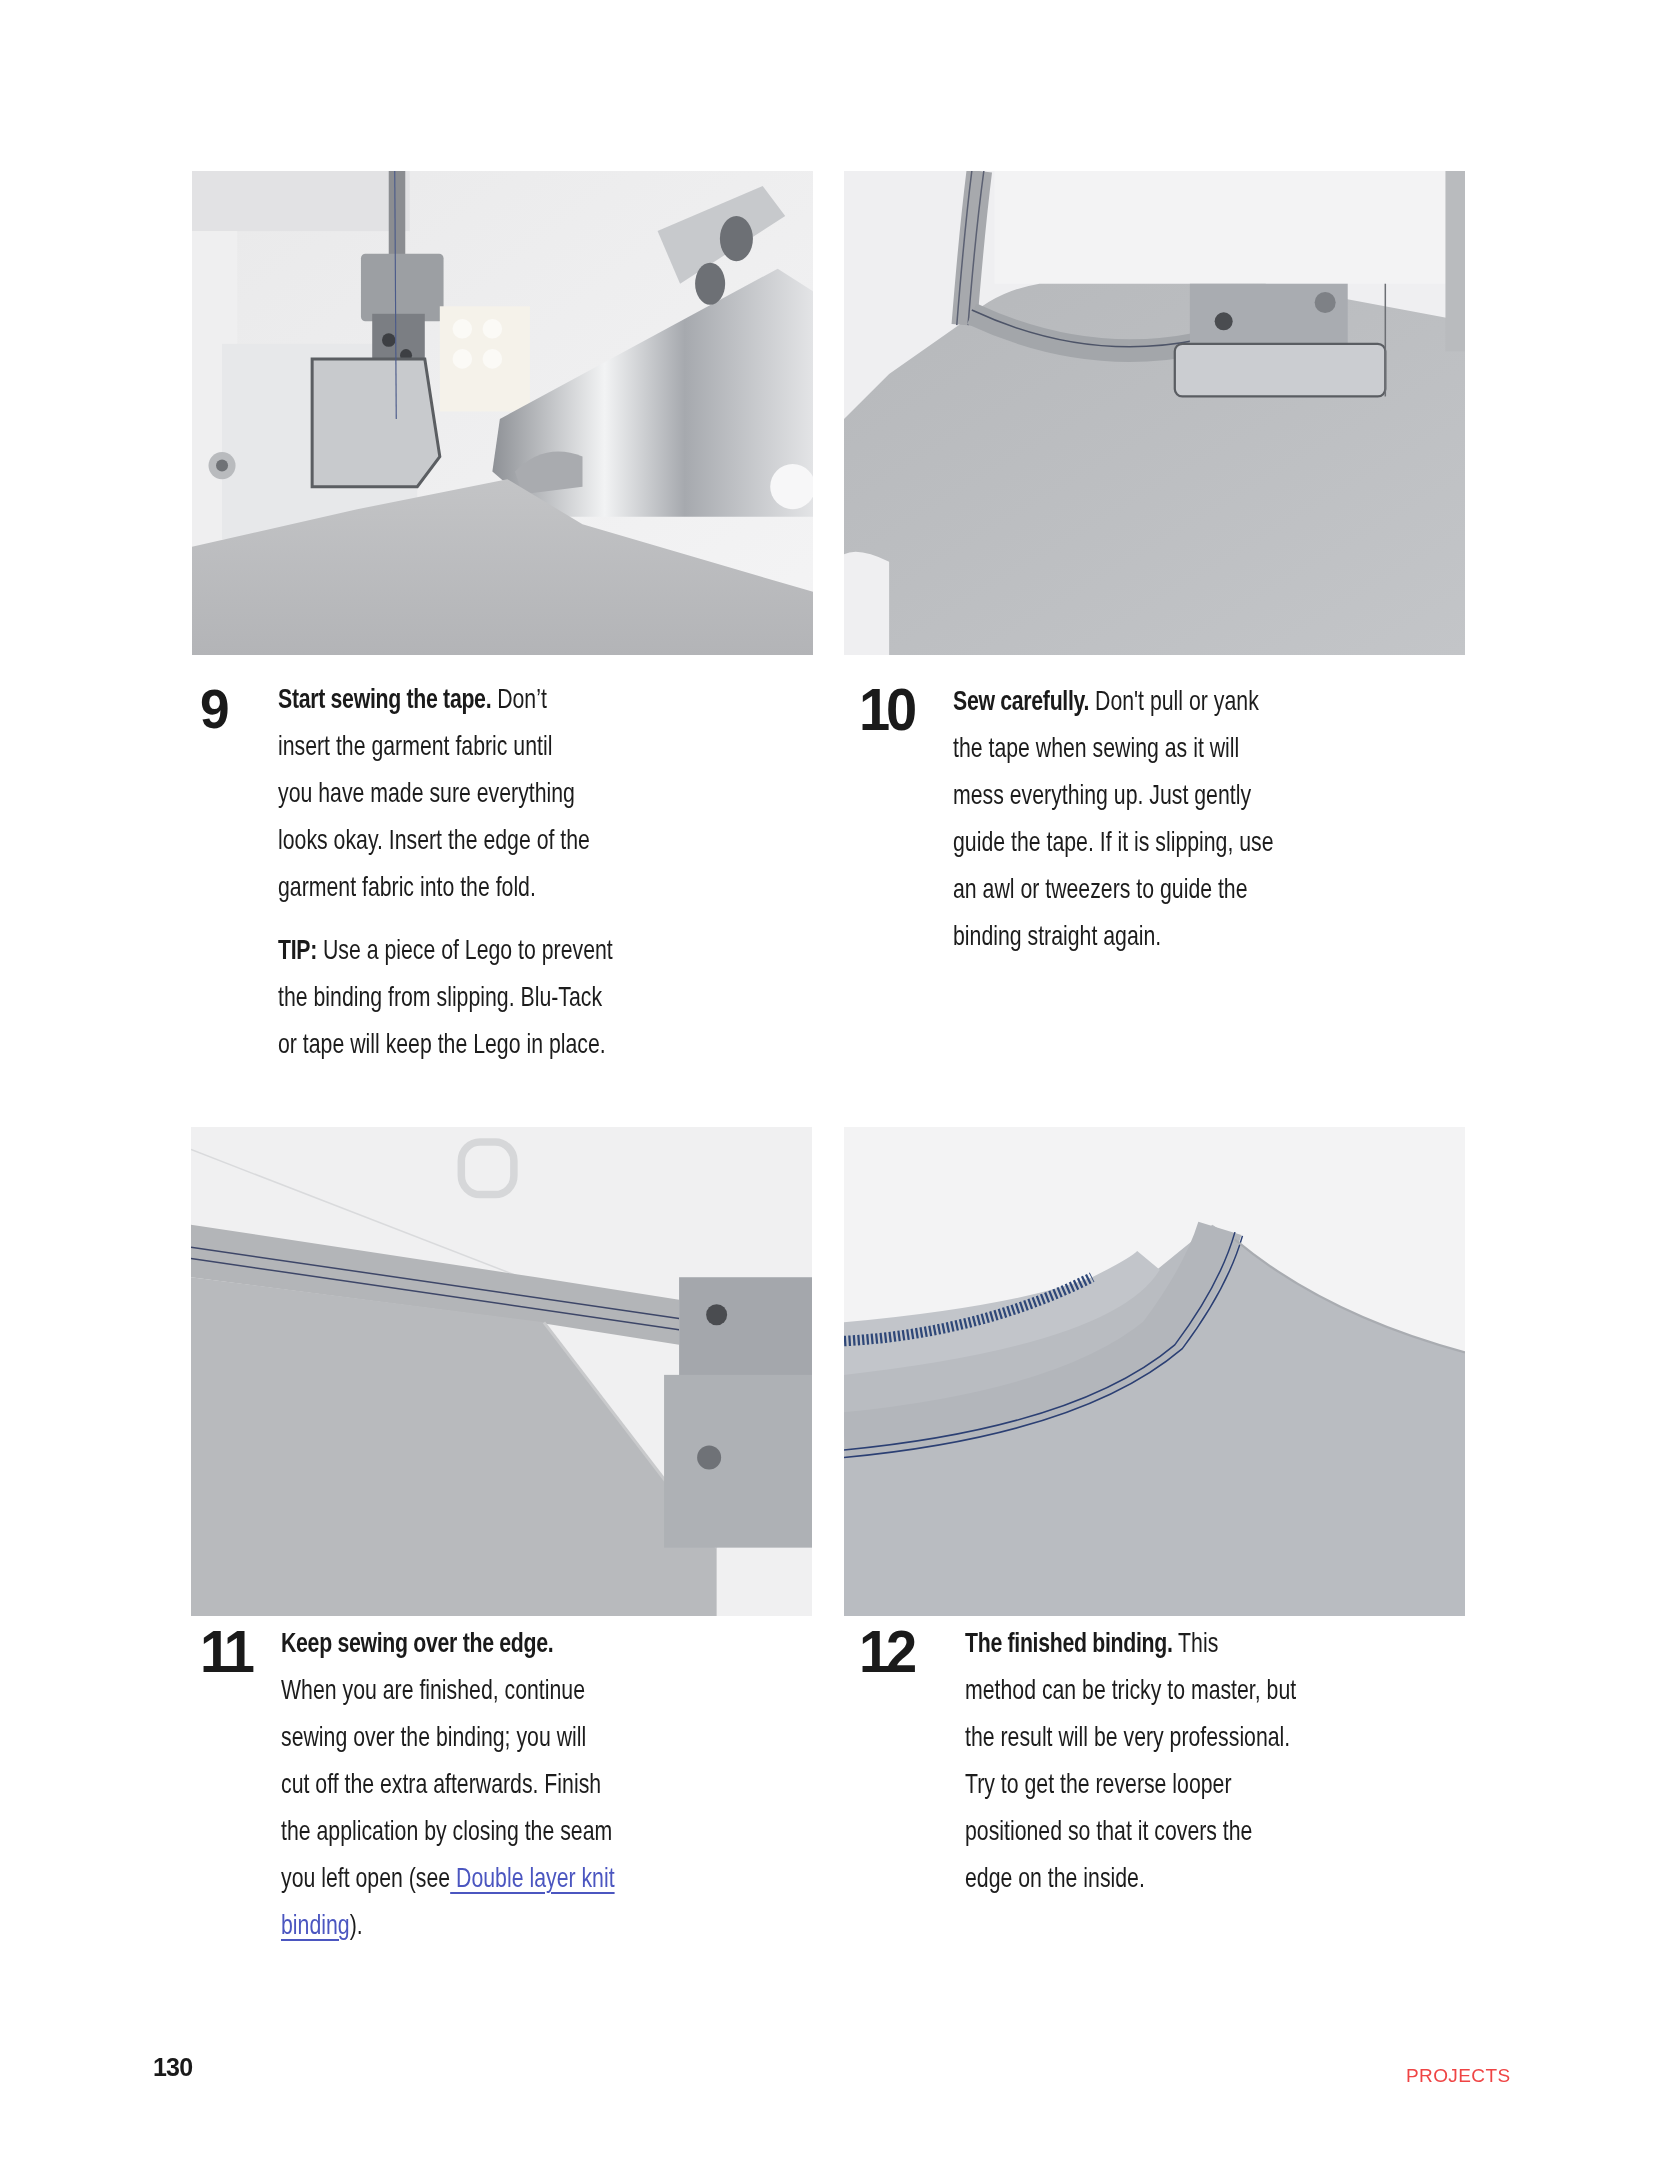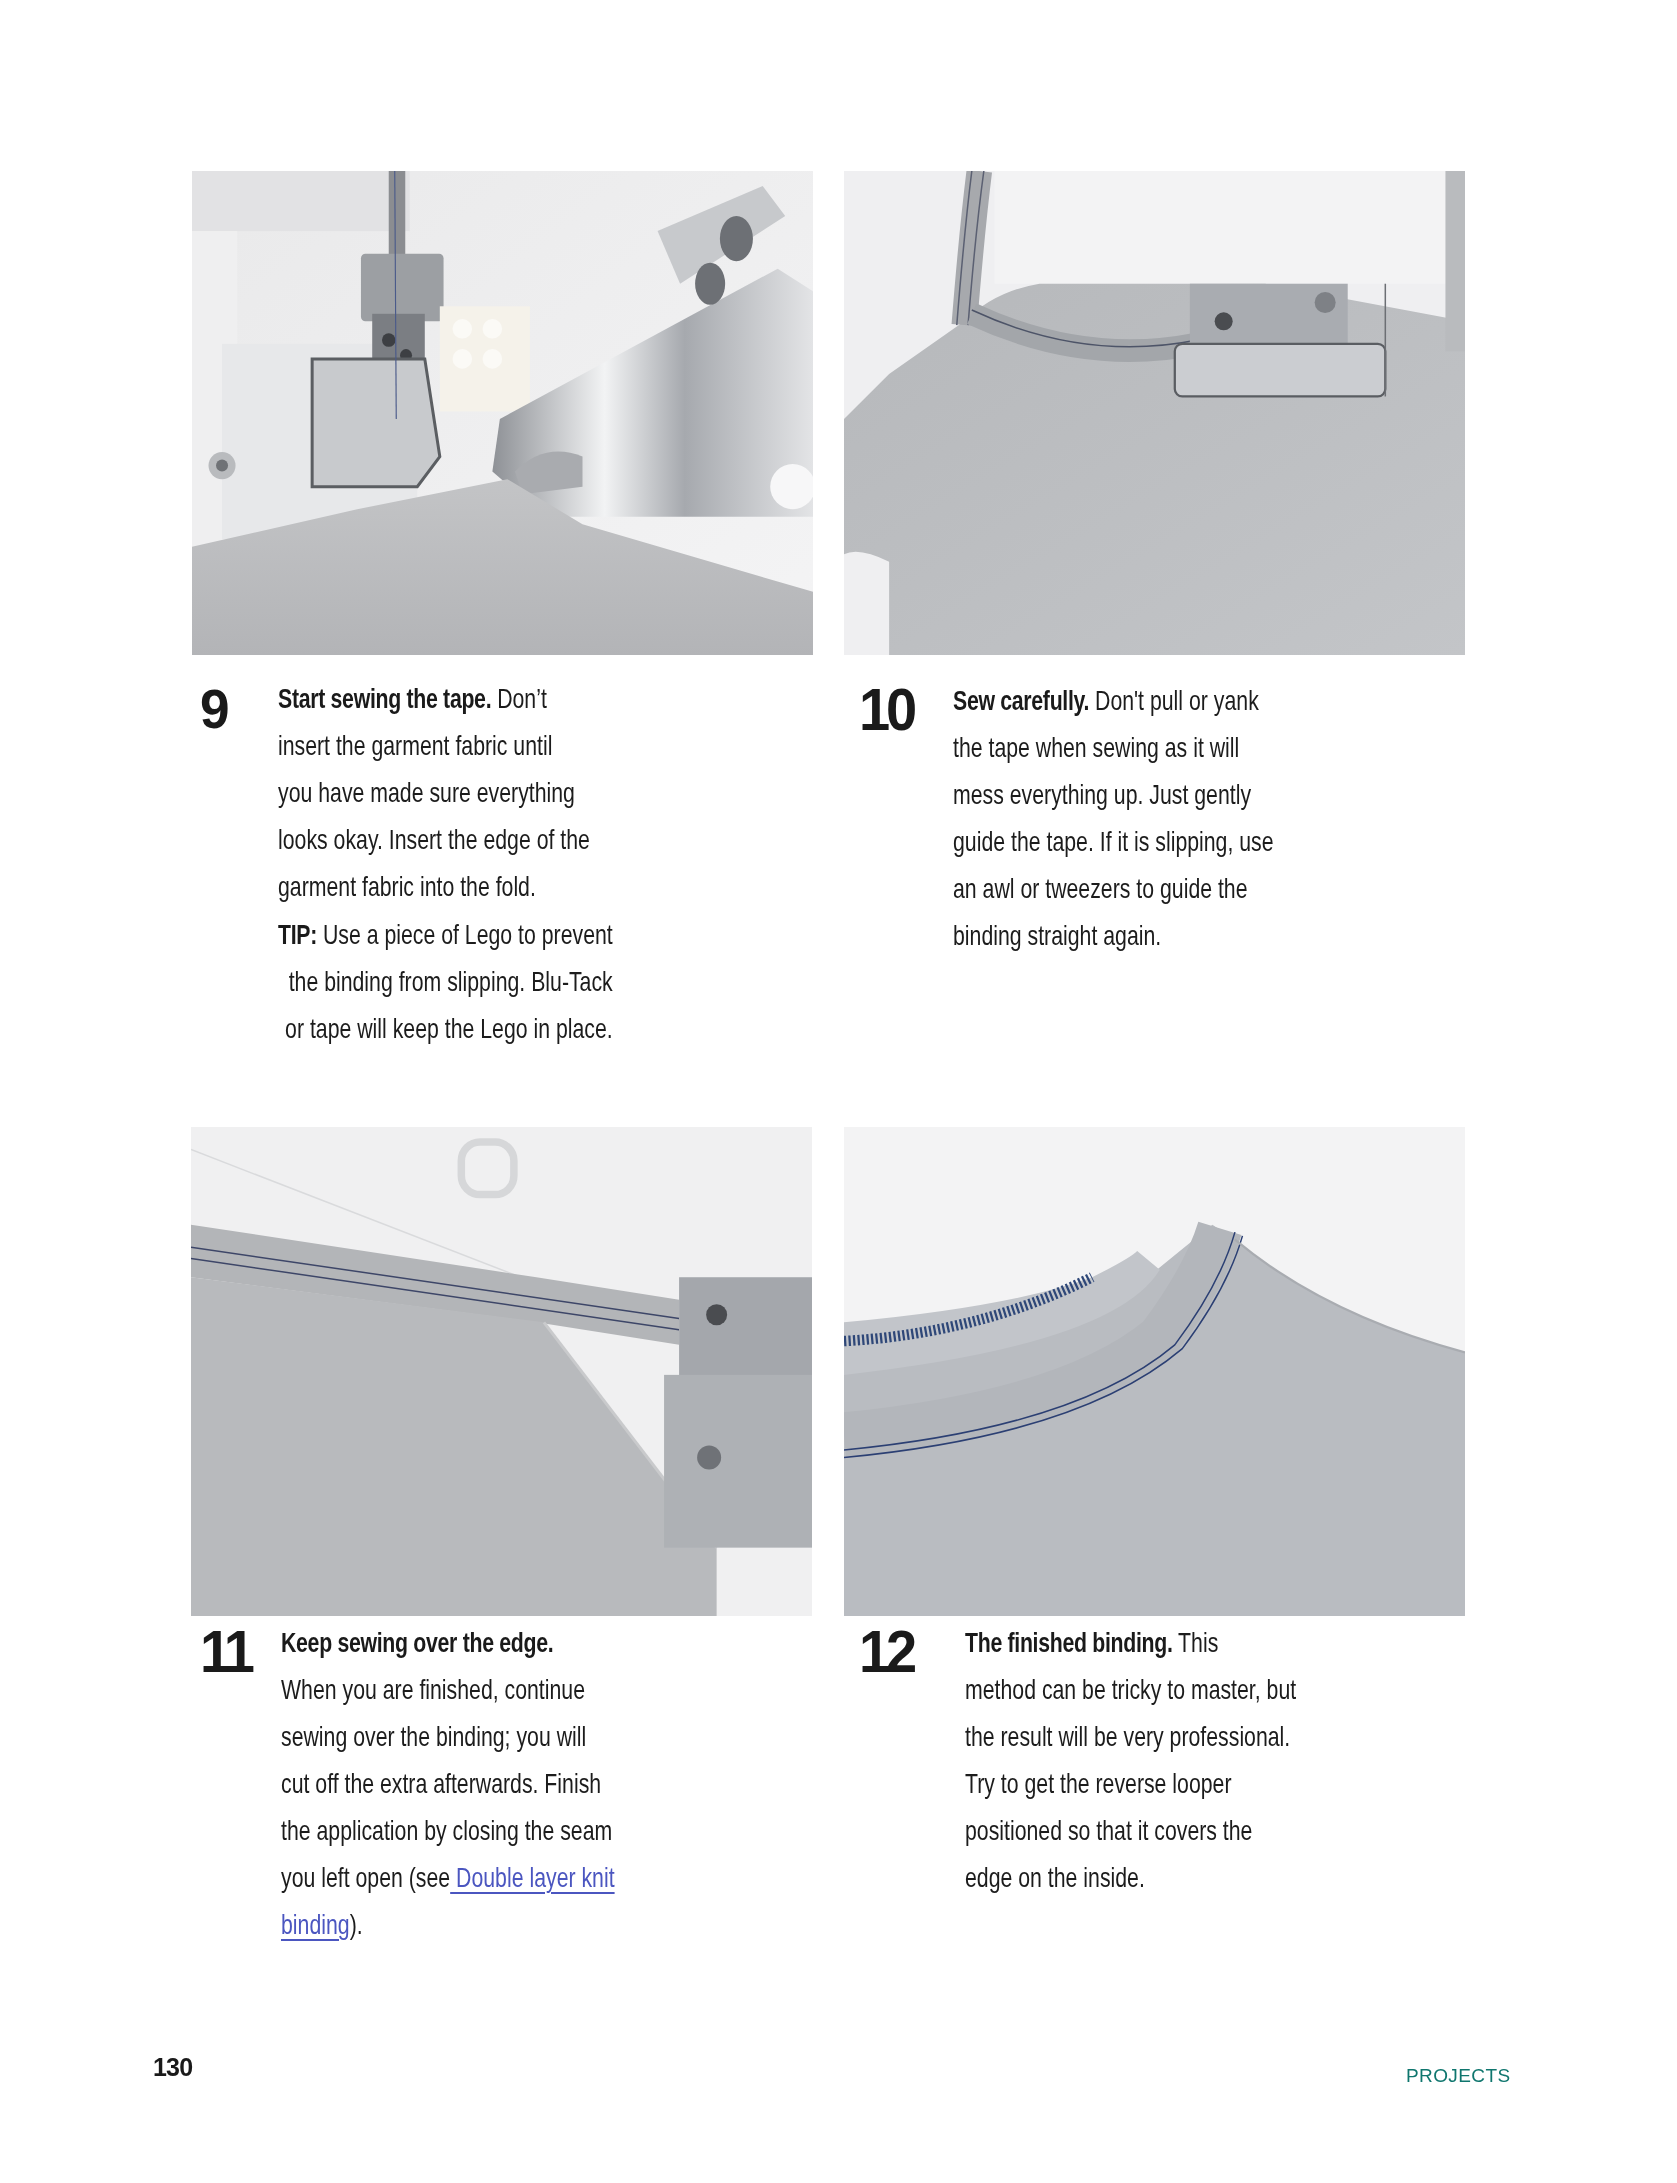--- a/index.html
+++ b/index.html
@@ -24,30 +24,30 @@
     .step-text {
       position: absolute; top: 0;
       font-size: 28px; line-height: 47px;
     }
     .line {
       display: block; white-space: nowrap;
       transform: scaleX(0.76); transform-origin: left center;
       height: 47px;
     }
     .bold { font-weight: 700; color: #1a1a1a; letter-spacing: -0.4px; }
-    .tip-para { margin-top: 1px; text-align: right; }
+    .tip-para { margin-top: 16px; }
     .link { color: #4b56c0; text-decoration: underline; text-decoration-thickness: 2.3px; text-underline-offset: 4.5px; }
 
     .footer-page {
       position: absolute; left: 153px; top: 2053px;
       font-weight: 700; font-size: 25px; color: #1a1a1a; letter-spacing: -0.8px;
     }
     .footer-section {
       position: absolute; left: 1406px; top: 2065px;
-      font-size: 19px; color: #0f766e; letter-spacing: 0.4px;
+      font-size: 19px; color: #ef4444; letter-spacing: 0.4px;
     }
   </style>
 </head>
 <body>
 
 <div class="photo" style="left:192px; top:171px; width:621px; height:484px;">
   <svg viewBox="0 0 827 644" preserveAspectRatio="none">
     <defs>
       <linearGradient id="p1bg" x1="0" y1="0" x2="1" y2="1">
         <stop offset="0" stop-color="#e9e9ea"></stop>

